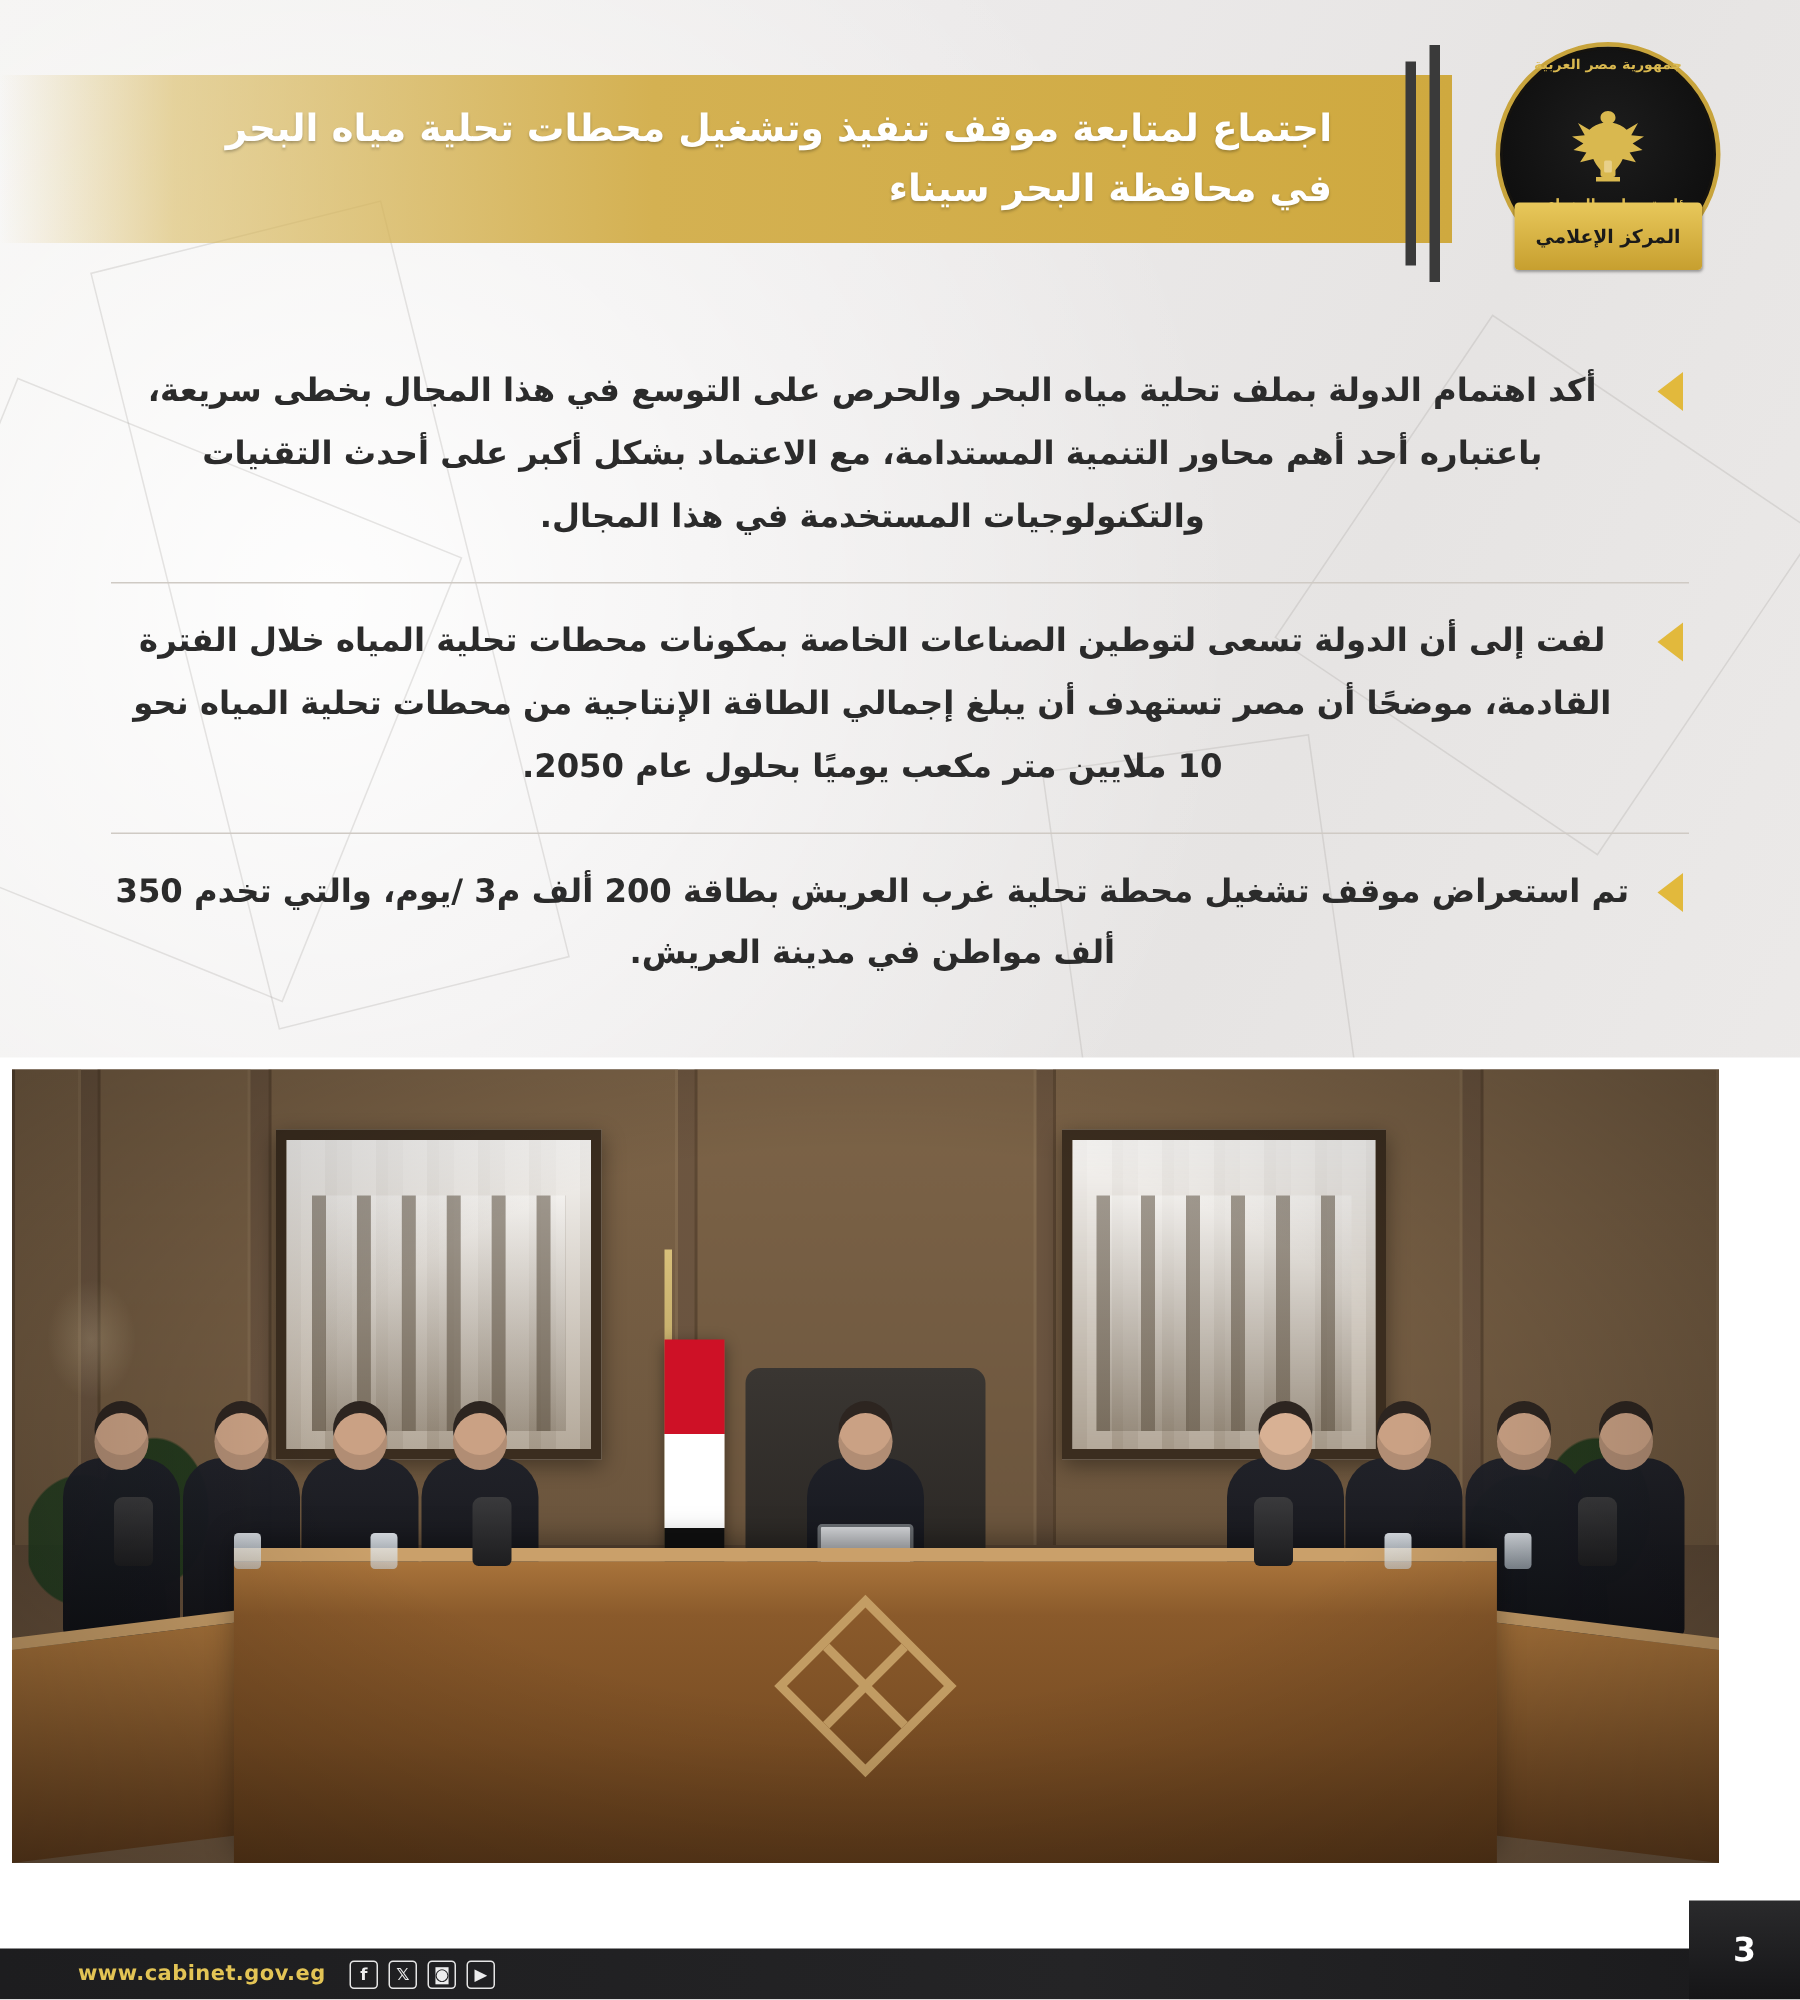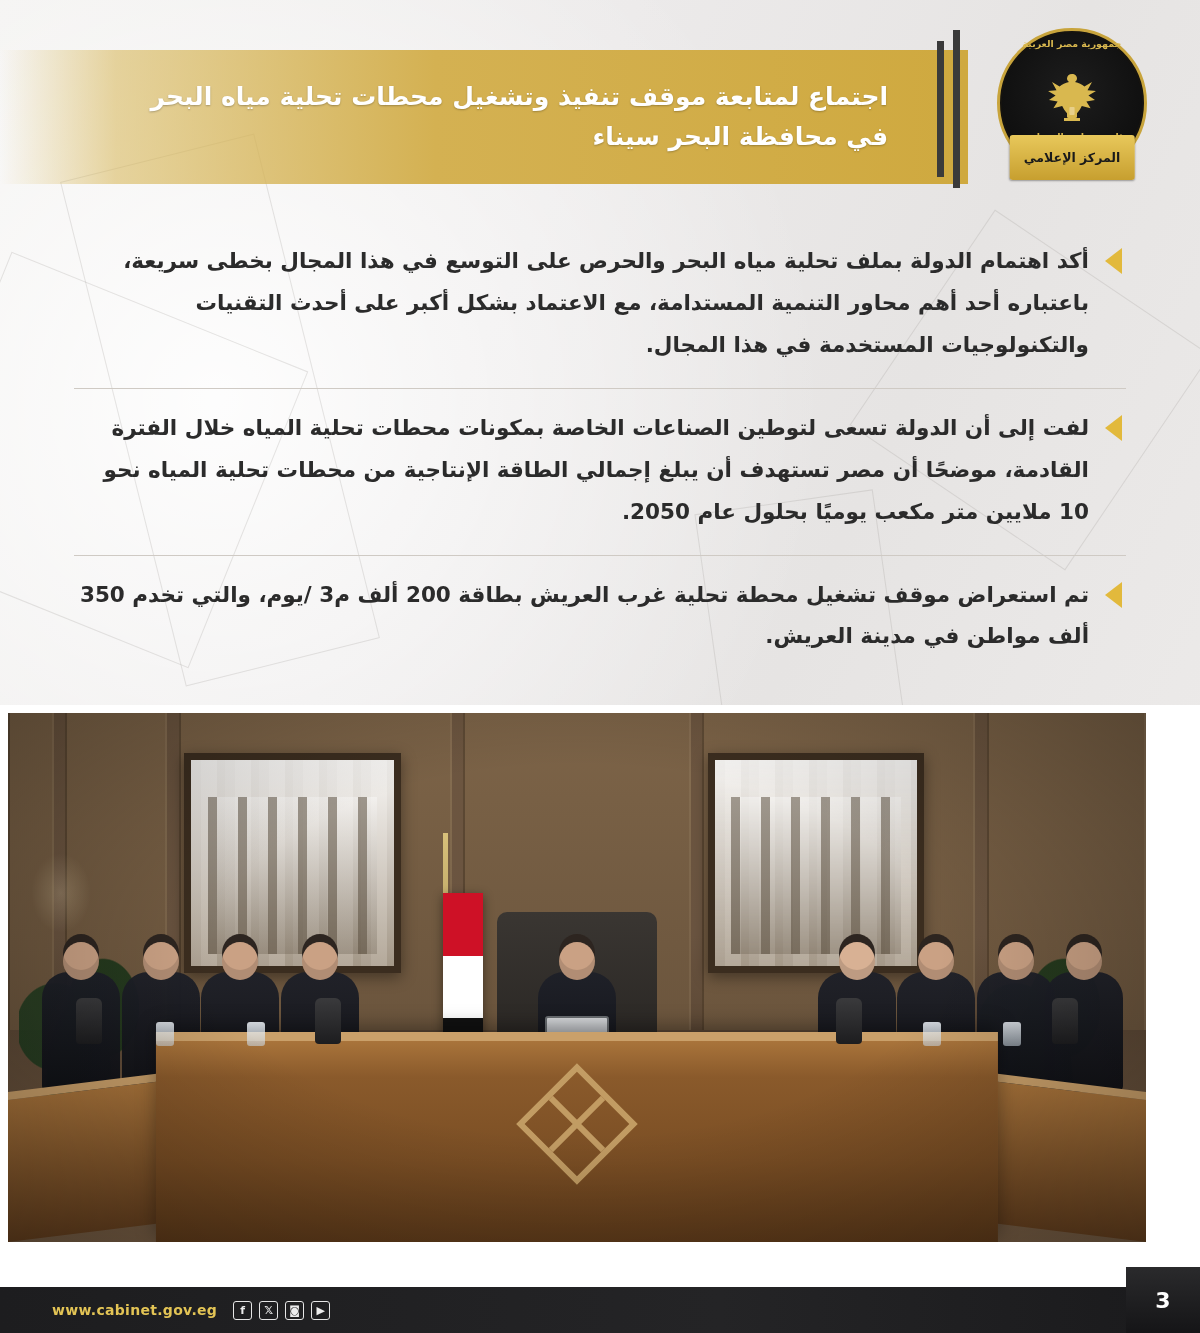--- a/index.html
+++ b/index.html
@@ -93,21 +93,21 @@
     font-weight: bold;
     padding: 15px 14px;
     border-radius: 3px;
     white-space: nowrap;
     box-shadow: 0 1px 2px rgba(0,0,0,.35);
   }
 
   .title-band {
     position: absolute;
     top: 50px; right: 232px; left: 0;
-    height: 134px;
+    height: 112px;
     background: linear-gradient(90deg, rgba(214,180,82,0) 0%, rgba(214,180,82,.55) 12%, #d4b152 45%, #cfa93f 100%);
     display: flex;
     align-items: center;
     justify-content: flex-start;
     padding-right: 34px;
   }
   .title-bars {
     position: absolute;
     right: 8px; top: -20px;
     height: 158px;
@@ -146,21 +146,21 @@
     width: 0; height: 0;
     border-top: 13px solid transparent;
     border-bottom: 13px solid transparent;
     border-right: 17px solid #e2b93c;
   }
   .bullet p {
     color: #2b2b2b;
     font-size: 21.5px;
     font-weight: bold;
     line-height: 1.95;
-    text-align: right;
+    text-align: center;
     flex: 1;
   }
 
   
   .photo-wrap {
     position: absolute;
     left: 0; right: 0;
     top: 705px;
     height: 545px;
     background: #ffffff;
@@ -304,21 +304,21 @@
   
   .footer {
     position: absolute;
     left: 0; right: 0; bottom: 0;
     height: 84px;
     background: #ffffff;
   }
   .footer-bar {
     position: absolute;
     left: 0; right: 0; bottom: 0;
-    height: 46px;
+    height: 34px;
     background: linear-gradient(90deg, #1d1d1f 0%, #242426 60%, #1a1a1c 100%);
     display: flex;
     align-items: center;
     direction: ltr;
     padding-left: 52px;
   }
   .footer-bar .url {
     color: #e3c455;
     font-size: 14px;
     font-weight: bold;

